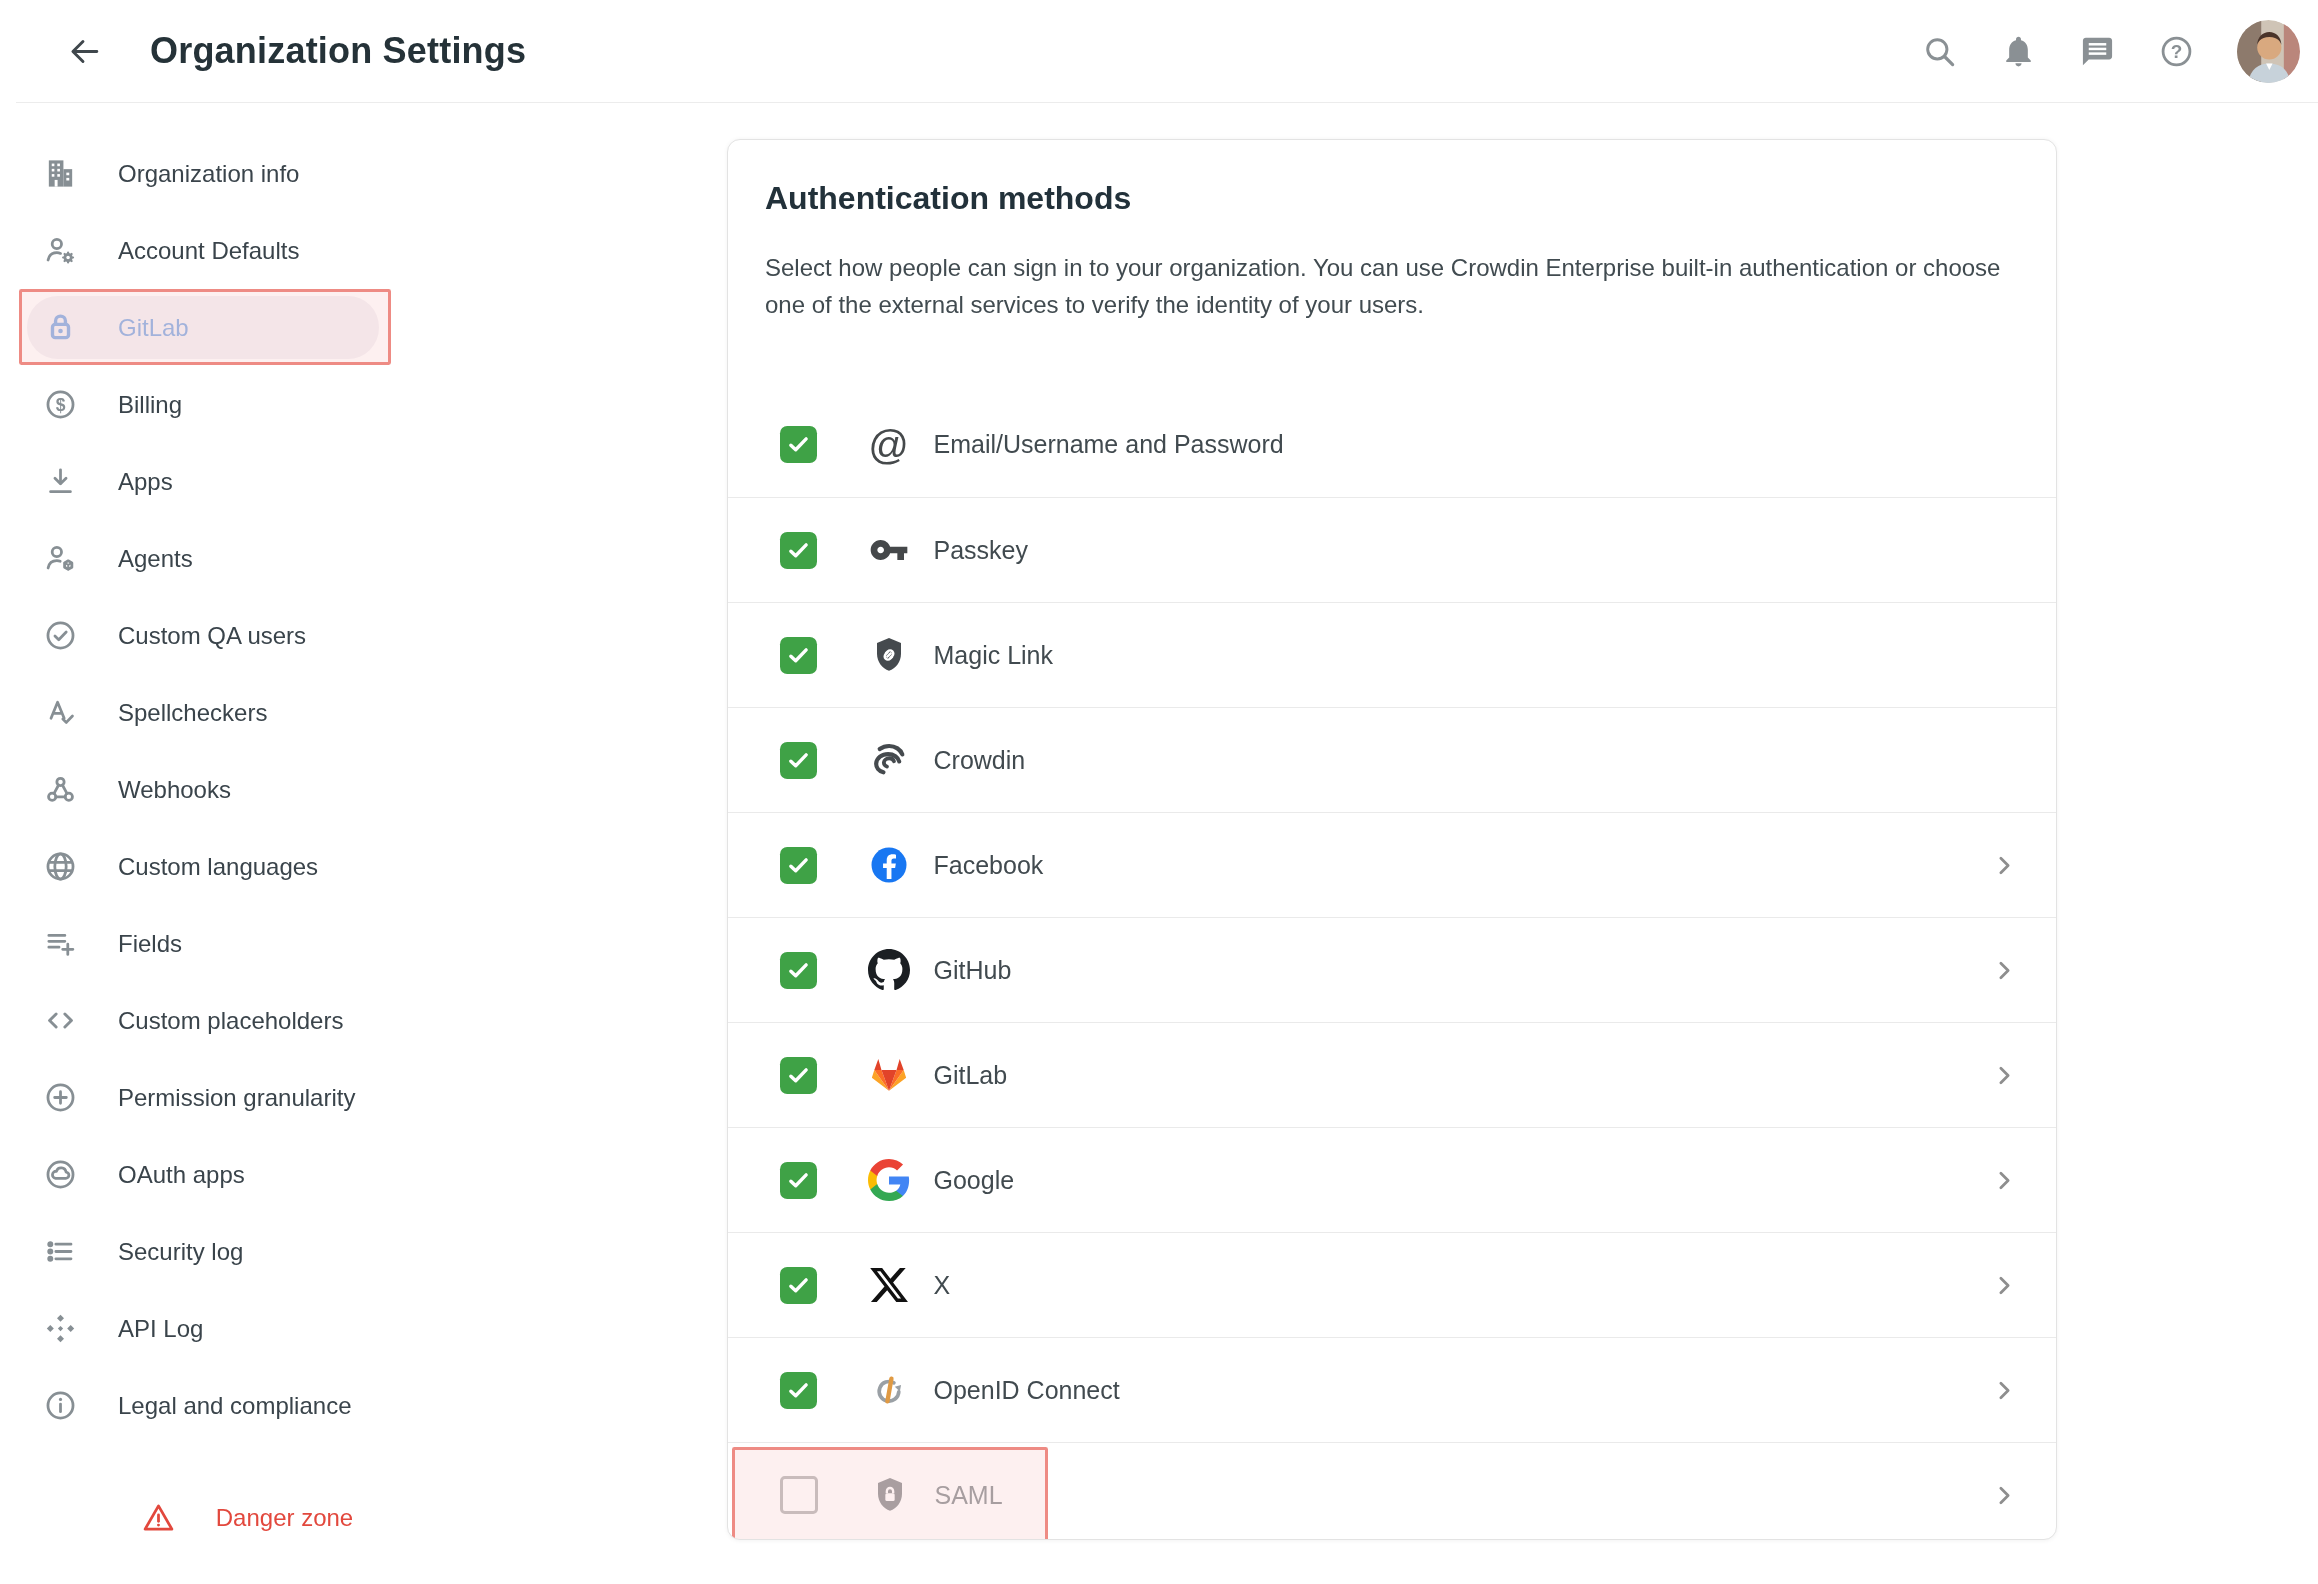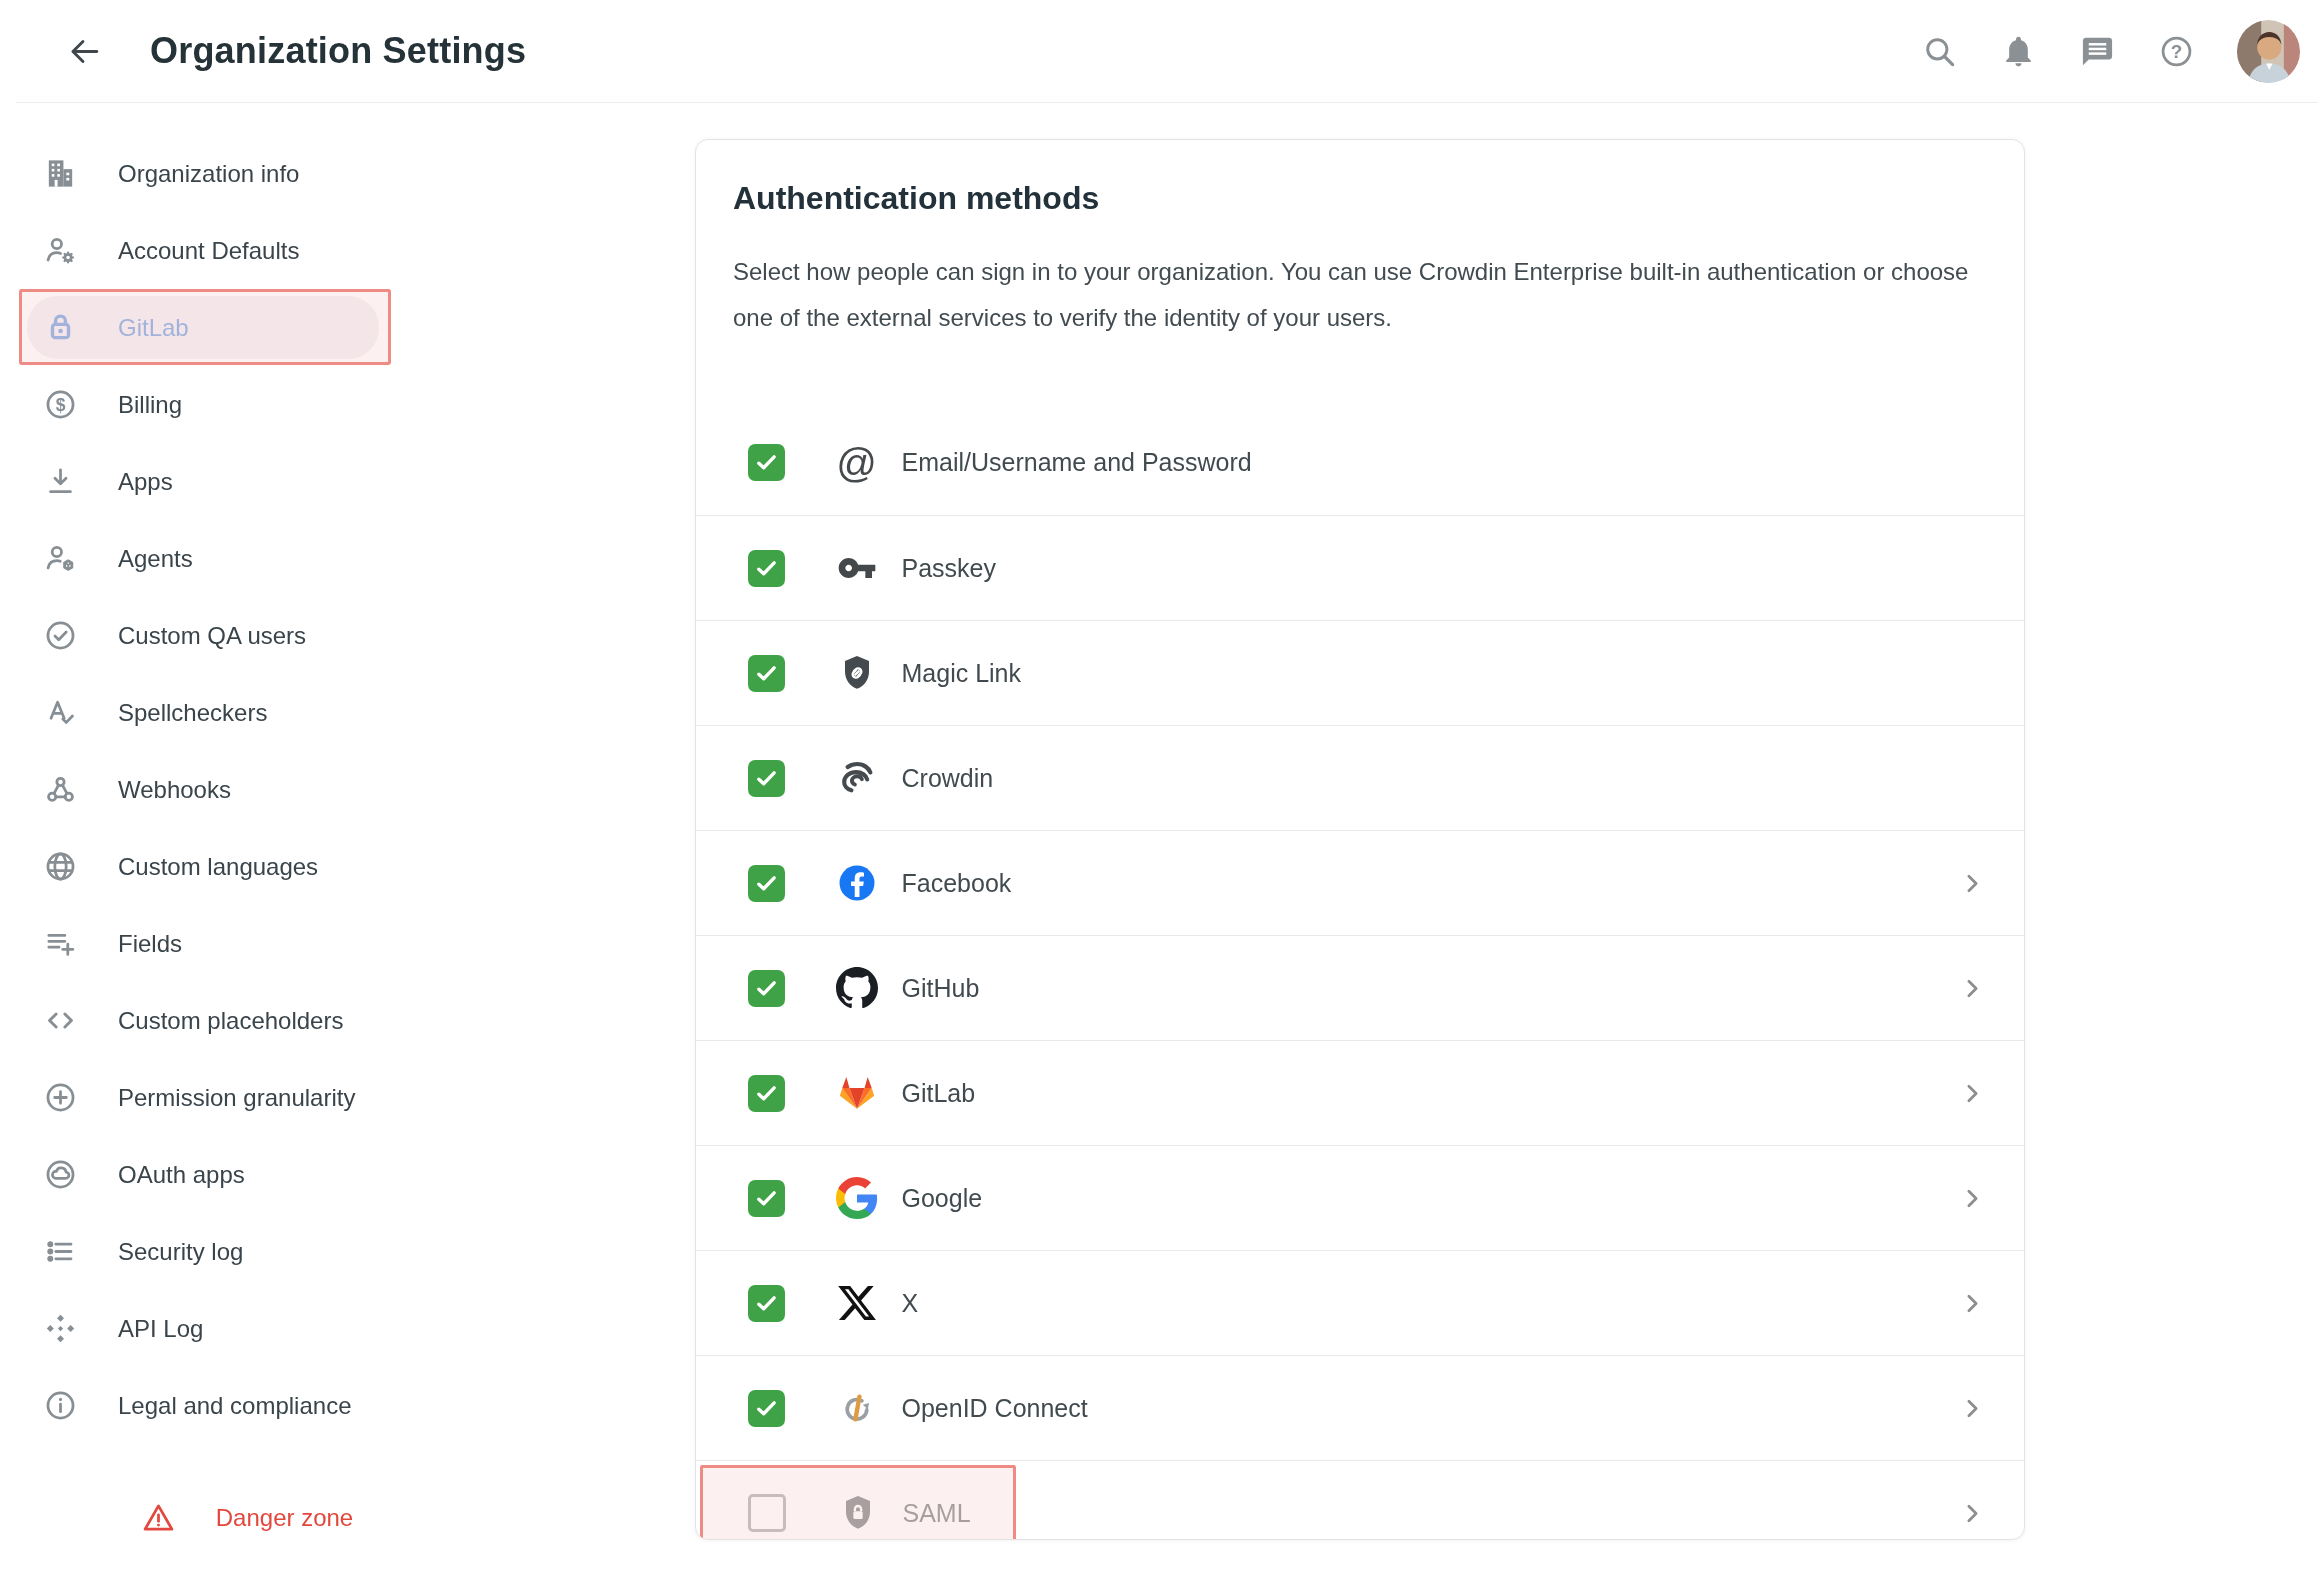--- a/index.html
+++ b/index.html
@@ -20,25 +20,25 @@
   .side-item .sicon{width:37px;height:37px;margin-left:42px;flex:0 0 auto;display:flex;align-items:center;justify-content:center;}
   .side-item .slabel{margin-left:39px;font-size:24px;color:#3a444b;white-space:nowrap;}
   .side-item.active .slabel{color:#3577d1;}
   .side-item.active .pill{position:absolute;left:26.6px;top:7.2px;width:352px;height:63px;border-radius:31px;background:#ece7ee;z-index:0;}
   .side-item.active .sicon,.side-item.active .slabel{z-index:1;}
   .side-item.danger{margin-top:35px;justify-content:center;}
   .side-item.danger .slabel{color:#e2483d;}
   .annot{position:absolute;border:3.2px solid #ee8b84;background:rgba(252,227,227,.55);box-sizing:border-box;z-index:2;pointer-events:none;border-radius:2.4px;}
   .annot.privacy{left:18.5px;top:0;width:372px;height:76px;}
   
-  .card{position:absolute;left:695px;top:139px;width:1330px;height:1401px;background:#fff;
+  .card{position:absolute;left:727px;top:139px;width:1330px;height:1401px;background:#fff;
         border:1.6px solid #e3e3e3;border-radius:13px;box-sizing:border-box;
         box-shadow:0 0.8px 4px rgba(0,0,0,.05);overflow:hidden;}
   .card-title{margin:40px 37px 0;font-size:32px;font-weight:700;color:#22313a;}
-  .card-desc{margin:32px 37px 0;font-size:24px;line-height:46px;color:#414b50;max-width:1246px;}
+  .card-desc{margin:32px 37px 0;font-size:24px;line-height:37px;color:#414b50;max-width:1246px;}
   .rows{margin-top:69px;}
   .auth-row{position:relative;height:105px;display:flex;align-items:center;box-sizing:border-box;padding-right:37px;cursor:pointer;}
   .auth-row + .auth-row{border-top:1.6px solid #eaeaea;}
   .cbox{width:37px;height:37px;margin-left:52px;border-radius:7.2px;background:#3fa246;display:flex;align-items:center;justify-content:center;flex:0 0 auto;cursor:pointer;}
   .cbox svg{display:block;}
   .cbox.unchecked{width:32px;height:32px;background:#fff;border:3.2px solid #8d8d8d;border-radius:4.8px;}
   .bicon{width:45px;height:45px;margin-left:49px;display:flex;align-items:center;justify-content:center;flex:0 0 auto;}
   .rlabel{margin-left:22.5px;font-size:25px;color:#414a4f;}
   .chev{margin-left:auto;width:29px;height:29px;flex:0 0 auto;}
   .annot.saml{left:4px;top:4px;width:316px;height:95px;}

